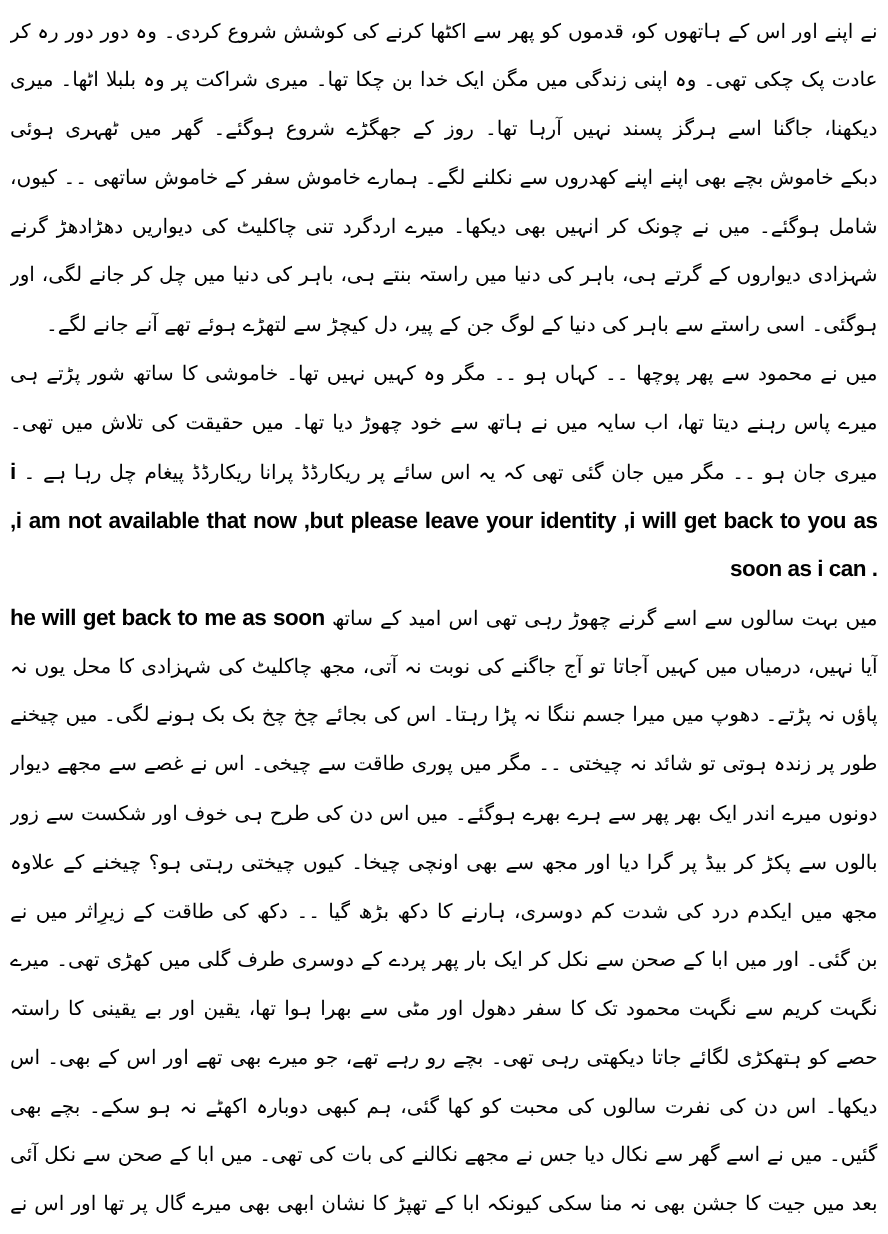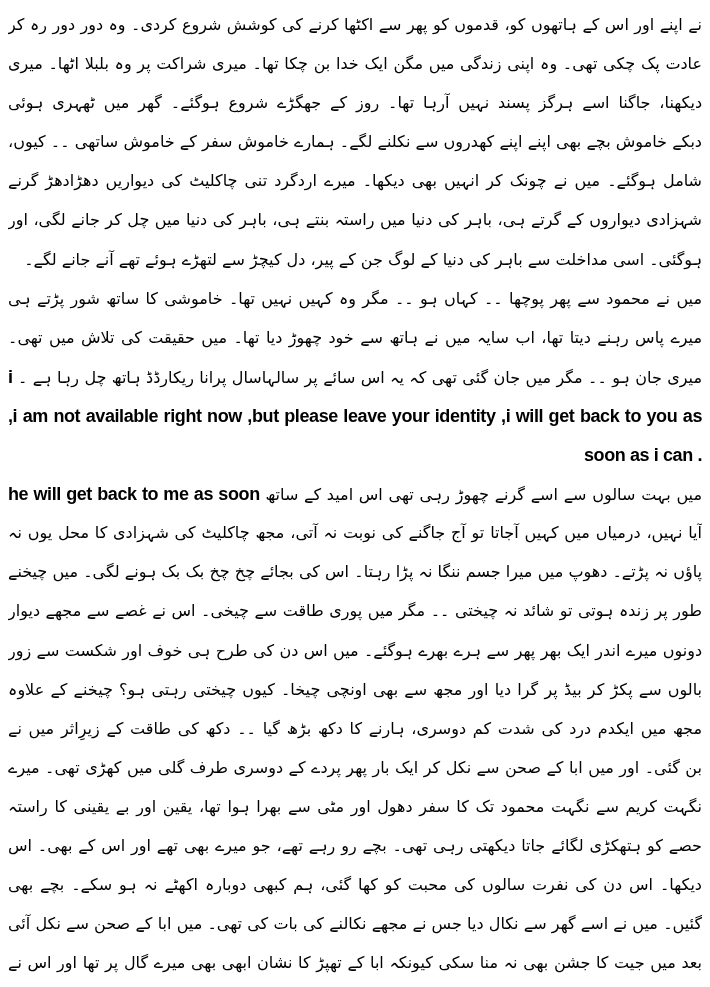--- a/index.html
+++ b/index.html
@@ -33,31 +33,31 @@
 <body>
 
 <div class="page">
 
   <div class="line"><span>نے اپنے اور اس کے ہاتھوں کو، قدموں کو پھر سے اکٹھا کرنے کی کوشش شروع کردی۔ وہ دور دور رہ کر چلنے کا عادی ہوگیا تھا۔ سالوں کی</span></div>
   <div class="line"><span>عادت پک چکی تھی۔ وہ اپنی زندگی میں مگن ایک خدا بن چکا تھا۔ میری شراکت پر وہ بلبلا اٹھا۔ میری مداخلت اسے بری لگنے لگی۔ میرا چونکنا،</span></div>
   <div class="line"><span>دیکھنا، جاگنا اسے ہرگز پسند نہیں آرہا تھا۔ روز کے جھگڑے شروع ہوگئے۔ گھر میں ٹھہری ہوئی خاموشی شور میں بدلنے لگی۔ گھر کے کونوں میں</span></div>
   <div class="line"><span>دبکے خاموش بچے بھی اپنے اپنے کھدروں سے نکلنے لگے۔ ہمارے خاموش سفر کے خاموش ساتھی ۔۔ کیوں، کب، کیے ۔۔ کے شور میں</span></div>
   <div class="line"><span>شامل ہوگئے۔ میں نے چونک کر انہیں بھی دیکھا۔ میرے اردگرد تنی چاکلیٹ کی دیواریں دھڑادھڑ گرنے لگیں۔ میں چاکلیٹ کے محل کی</span></div>
   <div class="line"><span>شہزادی دیواروں کے گرتے ہی، باہر کی دنیا میں راستہ بنتے ہی، باہر کی دنیا میں چل کر جانے لگی، اور ننگی دھوپ میں ایکدم سے ننگی جا کر کھڑی</span></div>
-  <div class="line para-end"><span>ہوگئی۔ اسی مداخلت سے باہر کی دنیا کے لوگ جن کے پیر، دل کیچڑ سے لتھڑے ہوئے تھے آنے جانے لگے۔</span></div>
+  <div class="line para-end"><span>ہوگئی۔ اسی راستے سے باہر کی دنیا کے لوگ جن کے پیر، دل کیچڑ سے لتھڑے ہوئے تھے آنے جانے لگے۔</span></div>
   <div class="line"><span>میں نے محمود سے پھر پوچھا ۔۔ کہاں ہو ۔۔ مگر وہ کہیں نہیں تھا۔ خاموشی کا ساتھ شور پڑتے ہی گھبرا گیا، مجھ سے دور جا کر کھڑا ہوگیا۔ پہلے سایہ</span></div>
   <div class="line"><span>میرے پاس رہنے دیتا تھا، اب سایہ میں نے ہاتھ سے خود چھوڑ دیا تھا۔ میں حقیقت کی تلاش میں تھی۔ اس کا سایہ مجھ سے اب بھی کہتا تم</span></div>
 
   <div class="line">
-    <span>میری جان ہو ۔۔ مگر میں جان گئی تھی کہ یہ اس سائے پر سالہاسال پرانا ریکارڈڈ ہاتھ چل رہا ہے ۔</span>
+    <span>میری جان ہو ۔۔ مگر میں جان گئی تھی کہ یہ اس سائے پر ریکارڈڈ پرانا ریکارڈڈ پیغام چل رہا ہے ۔</span>
     <span class="en" dir="ltr">i am happy that u called</span>
   </div>
 
   <div class="line">
-    <span class="en" dir="ltr">,i am not available right now ,but please leave your identity ,i will get back to you as</span>
+    <span class="en" dir="ltr">,i am not available that now ,but please leave your identity ,i will get back to you as</span>
   </div>
 
   <div class="line para-end">
     <span class="en" dir="ltr">soon as i can .</span>
   </div>
 
   <div class="line">
     <span>میں بہت سالوں سے اسے گرنے چھوڑ رہی تھی اس امید کے ساتھ</span>
     <span class="en" dir="ltr">he will get back to me as soon he can</span>
     

